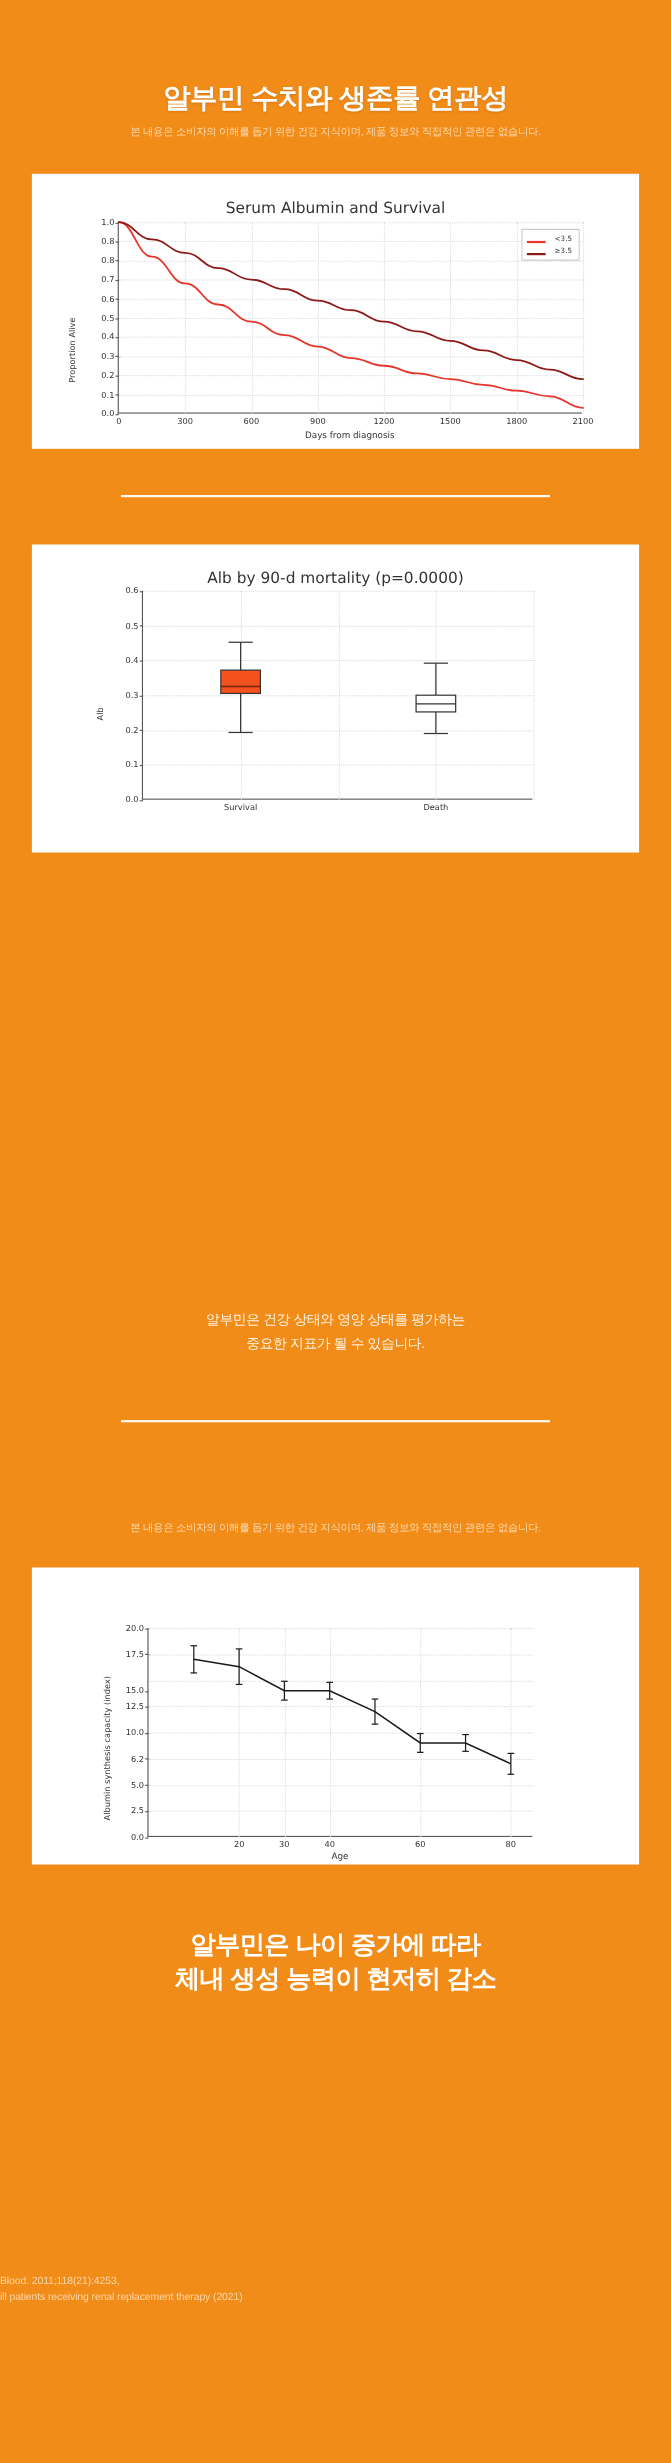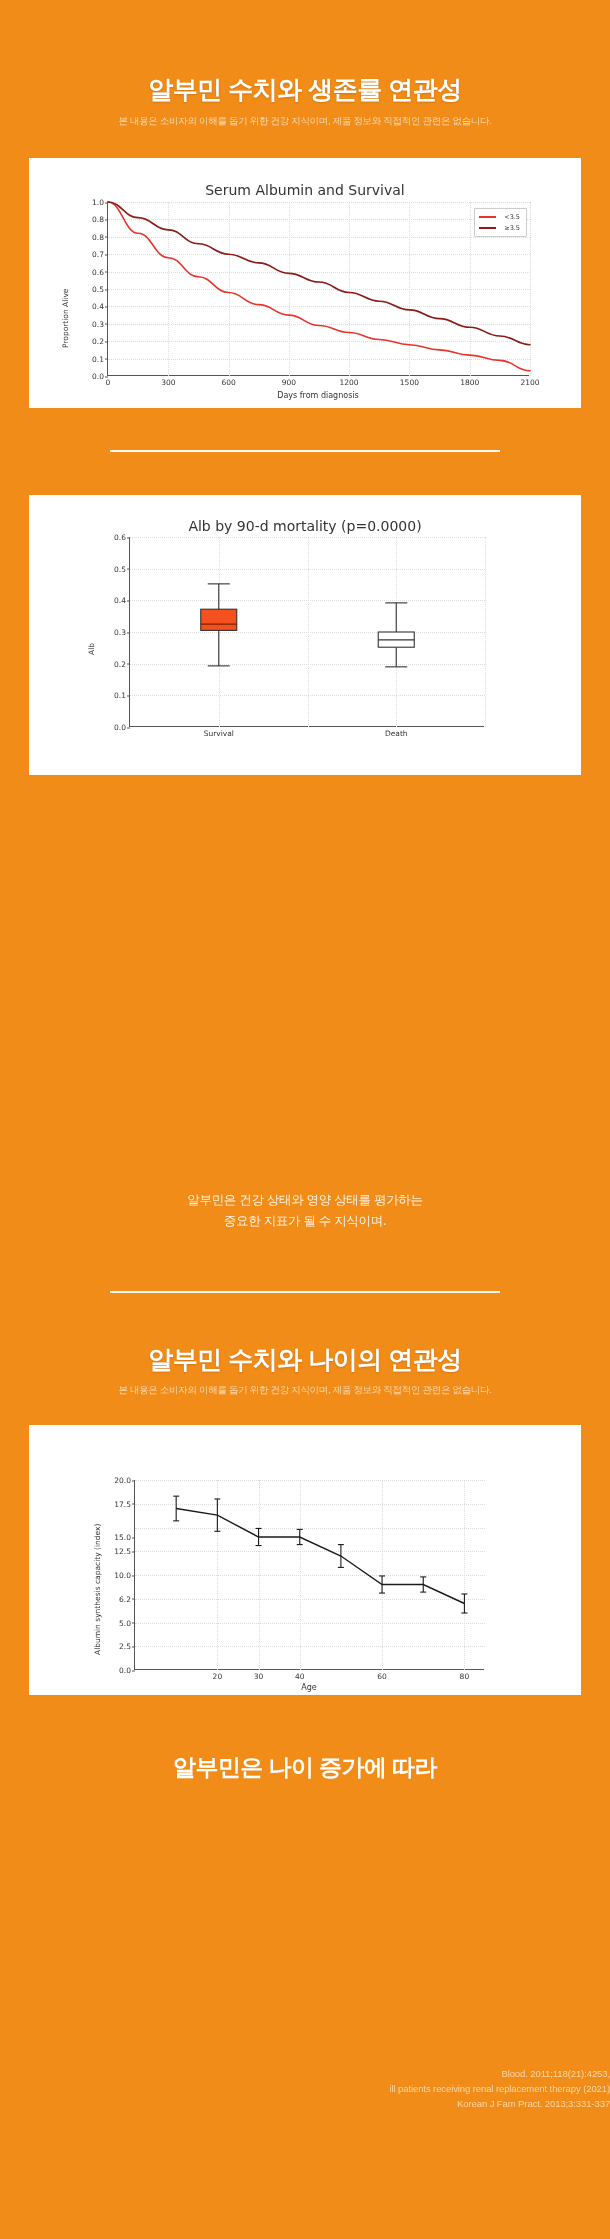--- a/index.html
+++ b/index.html
@@ -27,21 +27,21 @@
   }
   .msg-title {
     text-align:center; color:#FFFFFF; font-weight:bold;
     font-size:23px; line-height:1.35; letter-spacing:-0.6px;
   }
   .msg-body {
     text-align:center; color:#FFF2E0; font-size:12.5px;
     line-height:1.65; letter-spacing:-0.3px;
   }
   .footer-note {
-    text-align:right; color:#FDD6A8; font-size:9.5px;
+    text-align:left; color:#FDD6A8; font-size:9.5px;
     line-height:1.6; letter-spacing:-0.1px;
   }
   .divider {
     width:390px; height:1.5px; background:#FFFFFF;
     margin:0 auto; opacity:.95;
   }
 
   
   .card {
     background:#FFFFFF;
@@ -92,21 +92,21 @@
     transform-origin:0 0; transform:rotate(-90deg);
     white-space:nowrap;
     font-family:"DejaVu Sans", sans-serif;
   }
   .legend {
     position:absolute; background:#FFF;
     border:1px solid #CCC; border-radius:1px;
     padding:4px 6px 4px 4px;
     display:flex; flex-direction:column; gap:3px;
   }
-  .legend-row { display:flex; align-items:center; gap:8px; }
+  .legend-row { display:flex; align-items:flex-end; gap:8px; }
   .legend-swatch { width:17px; height:1.6px; display:block; }
   .legend-text {
     font-size:6.5px; color:#333;
     font-family:"DejaVu Sans", sans-serif;
   }
   svg { display:block; overflow:visible; }
 </style>
 </head>
 <body>
 
@@ -232,28 +232,25 @@
           <line x1="255.25" y1="65.86666666666665" x2="277.25" y2="65.86666666666665" stroke="#333" stroke-width="1.1"></line>
           <line x1="255.25" y1="129.83333333333331" x2="277.25" y2="129.83333333333331" stroke="#333" stroke-width="1.1"></line>
           <rect x="248.25" y="95" width="36" height="15.199999999999989" fill="#FFFFFF" stroke="#333" stroke-width="1.1"></rect>
           <line x1="248.25" y1="102.91666666666666" x2="284.25" y2="102.91666666666666" stroke="#333" stroke-width="1.3"></line>
         </svg>
     </div>
   </div>
 
   <div style="position:absolute;left:0;top:1190px;width:610px;">
     <div class="msg-body">알부민은 건강 상태와 영양 상태를 평가하는</div>
-    <div class="msg-body">중요한 지표가 될 수 지식이며.</div>
+    <div class="msg-body">중요한 지표가 될 수 있습니다.</div>
   </div>
 
   <div class="divider" style="position:absolute;left:110px;top:1291px;"></div>
 
-  <div style="position:absolute;left:0;top:1343px;width:610px;">
-    <div class="sect-title">알부민 수치와 나이의 연관성</div>
-  </div>
   <div style="position:absolute;left:0;top:1383px;width:610px;">
     <div class="sect-sub">본 내용은 소비자의 이해를 돕기 위한 건강 지식이며, 제품 정보와 직접적인 관련은 없습니다.</div>
   </div>
 
   <div class="card card-3" style="position:absolute;left:29px;top:1425px;">
 
     <div class="ylabel" style="left:64px;top:230px;">Albumin synthesis capacity (index)</div>
 
     <div class="axes" style="left:105px;top:55px;width:350px;height:190px;">
 
@@ -315,21 +312,21 @@
           <line x1="326.4117647058824" y1="114" x2="332.4117647058824" y2="114" stroke="#1A1A1A" stroke-width="1.1"></line>
           <line x1="326.4117647058824" y1="133" x2="332.4117647058824" y2="133" stroke="#1A1A1A" stroke-width="1.1"></line>
         </svg>
     </div>
 
     <div class="xlabel" style="left:105px;width:350px;top:258px;">Age</div>
   </div>
 
   <div style="position:absolute;left:0;top:1752px;width:610px;">
     <div class="msg-title">알부민은 나이 증가에 따라</div>
+    <div class="msg-title">체내 생성 능력이 현저히 감소</div>
   </div>
 
   <div style="position:absolute;left:0;top:2066px;width:610px;">
     <div class="footer-note">Blood. 2011;118(21):4253,</div>
     <div class="footer-note">ill patients receiving renal replacement therapy (2021)</div>
-    <div class="footer-note">Korean J Fam Pract. 2013;3:331-337</div>
   </div>
 
 </div>
 
 </body></html>

